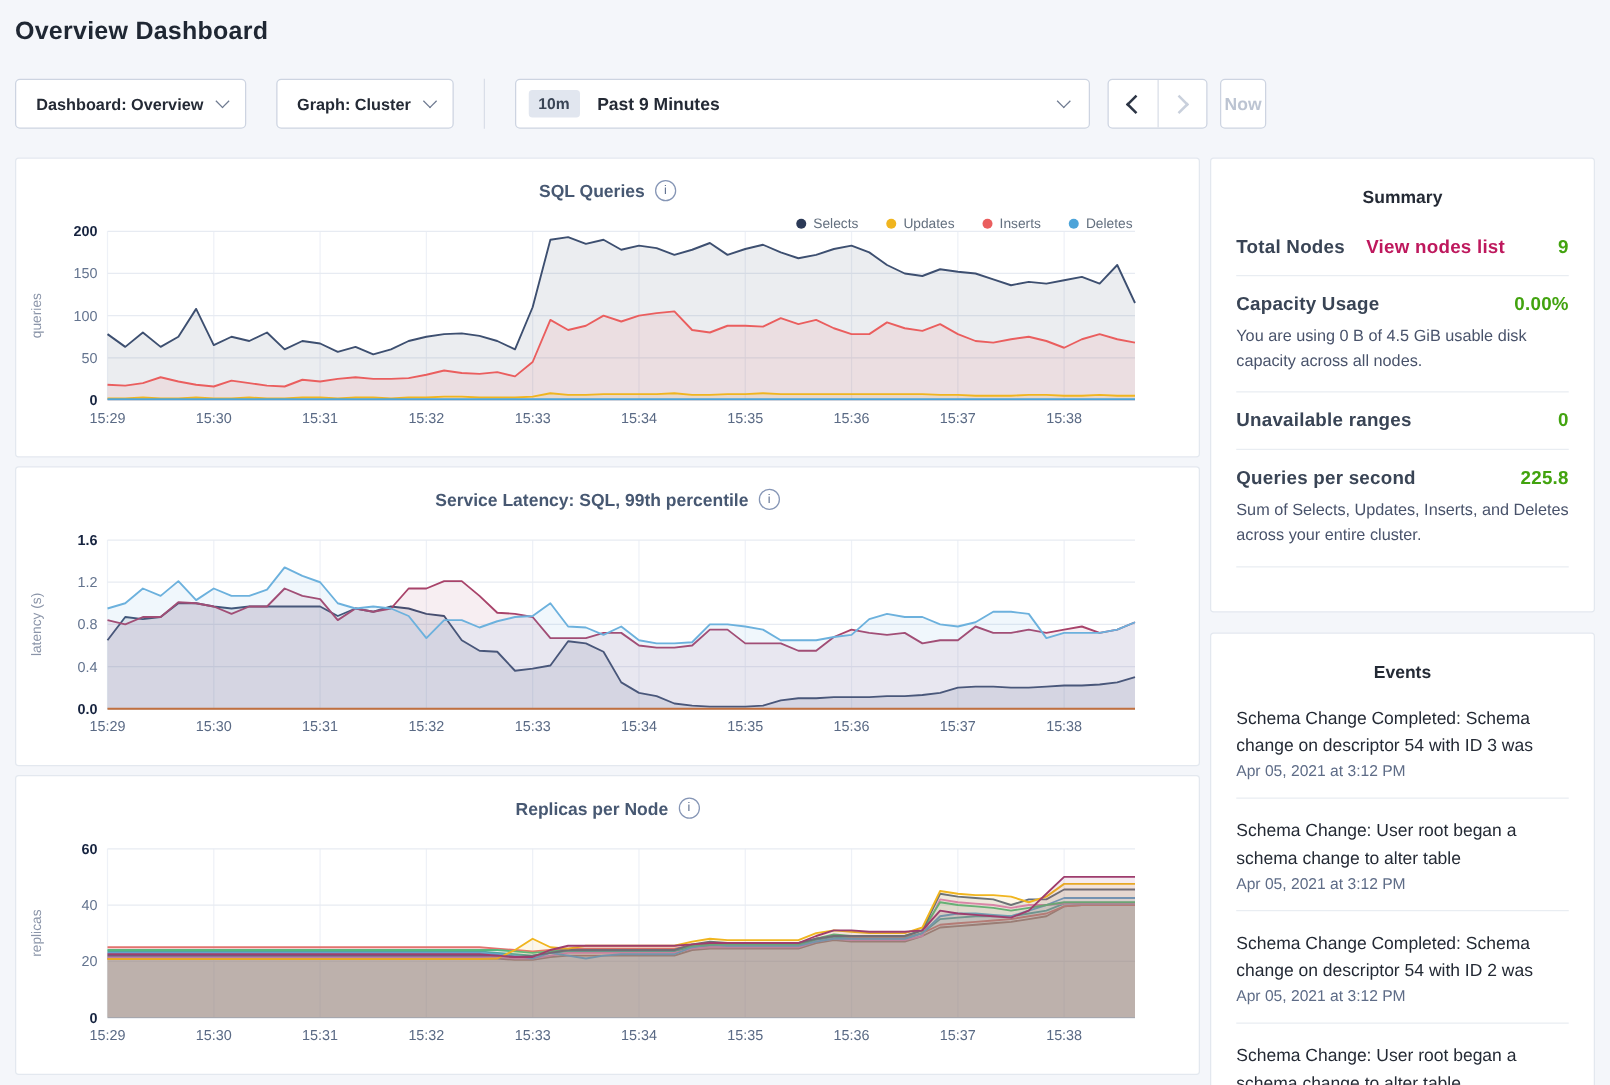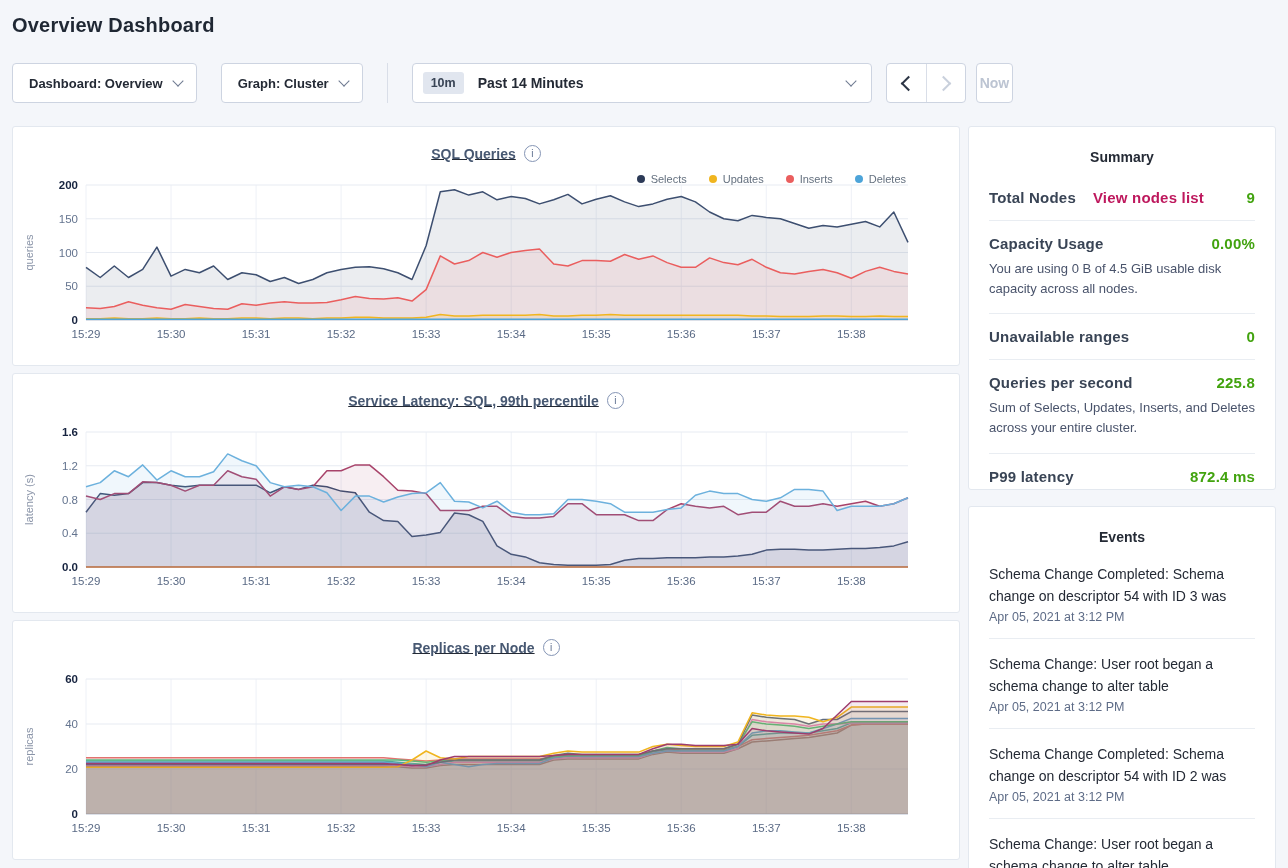--- a/index.html
+++ b/index.html
@@ -29,21 +29,21 @@
   .time-picker .chev{margin-left:auto;}
   .arrow-group{margin-left:14px;display:flex;background:#fff;border:1px solid #cdd4e1;border-radius:4px;height:40px;box-sizing:border-box;}
   .arrow-btn{width:39px;height:38px;display:flex;align-items:center;justify-content:center;background:none;border:none;cursor:pointer;}
   .arrow-btn + .arrow-btn{border-left:1px solid #d9dee8;}
   .chev-left{width:9px;height:9px;border-left:2.4px solid #2c3545;border-bottom:2.4px solid #2c3545;transform:rotate(45deg);margin-left:4px;}
   .chev-right{width:9px;height:9px;border-right:2.4px solid #c9d0dc;border-bottom:2.4px solid #c9d0dc;transform:rotate(-45deg);margin-right:4px;}
   .now-btn{margin-left:10px;padding:0 3px;font-size:14px;font-weight:bold;color:#bcc4d2;cursor:default;}
 
   
   .content{display:flex;margin-top:23px;align-items:flex-start;}
-  .charts-col{width:948px;text-decoration:underline;}
+  .charts-col{width:948px;}
   .chart-card{
     position:relative;background:#fff;border:1px solid #e3e8ef;border-radius:3px;
     height:240px;margin-bottom:7px;box-sizing:border-box;
   }
   .chart-title-row{text-align:center;padding-top:17px;height:20px;}
   .chart-title{font-size:14px;font-weight:bold;color:#475872;vertical-align:middle;}
   .info-icon{
     display:inline-block;width:15px;height:15px;border:1px solid #8595b5;border-radius:50%;
     font-size:10px;line-height:15px;text-align:center;color:#5d6e8e;margin-left:8px;
     vertical-align:middle;cursor:pointer;
@@ -84,21 +84,21 @@
       <span>Dashboard: Overview</span>
       <span class="chev"></span>
     </button>
     <button class="btn dropdown">
       <span>Graph: Cluster</span>
       <span class="chev"></span>
     </button>
     <div class="vdivider"></div>
     <button class="btn time-picker">
       <span class="tp-badge">10m</span>
-      <span class="tp-label">Past 14 Minutes</span>
+      <span class="tp-label">Past 9 Minutes</span>
       <span class="chev"></span>
     </button>
     <div class="arrow-group">
       <button class="arrow-btn">
           <span class="chev-left"></span>
         </button>
       <button class="arrow-btn">
           <span class="chev-right"></span>
         </button>
     </div>
@@ -300,24 +300,20 @@
         </div>
         <hr class="side-divider">
 
         <div class="metric-row">
           <span>Queries per second</span>
           <span class="metric-value">225.8</span>
         </div>
         <div class="metric-desc">Sum of Selects, Updates, Inserts, and Deletes across your entire cluster.</div>
         <hr class="side-divider">
 
-        <div class="metric-row">
-          <span>P99 latency</span>
-          <span class="metric-value">872.4 ms</span>
-        </div>
       </div>
 
       <div class="side-card events-card">
         <div class="side-title events-title">Events</div>
         <div id="events-list">
             <div>
               <div class="event-text">Schema Change Completed: Schema change on descriptor 54 with ID 3 was</div>
               <div class="event-time">Apr 05, 2021 at 3:12 PM</div>
             </div>
             <hr class="side-divider">

